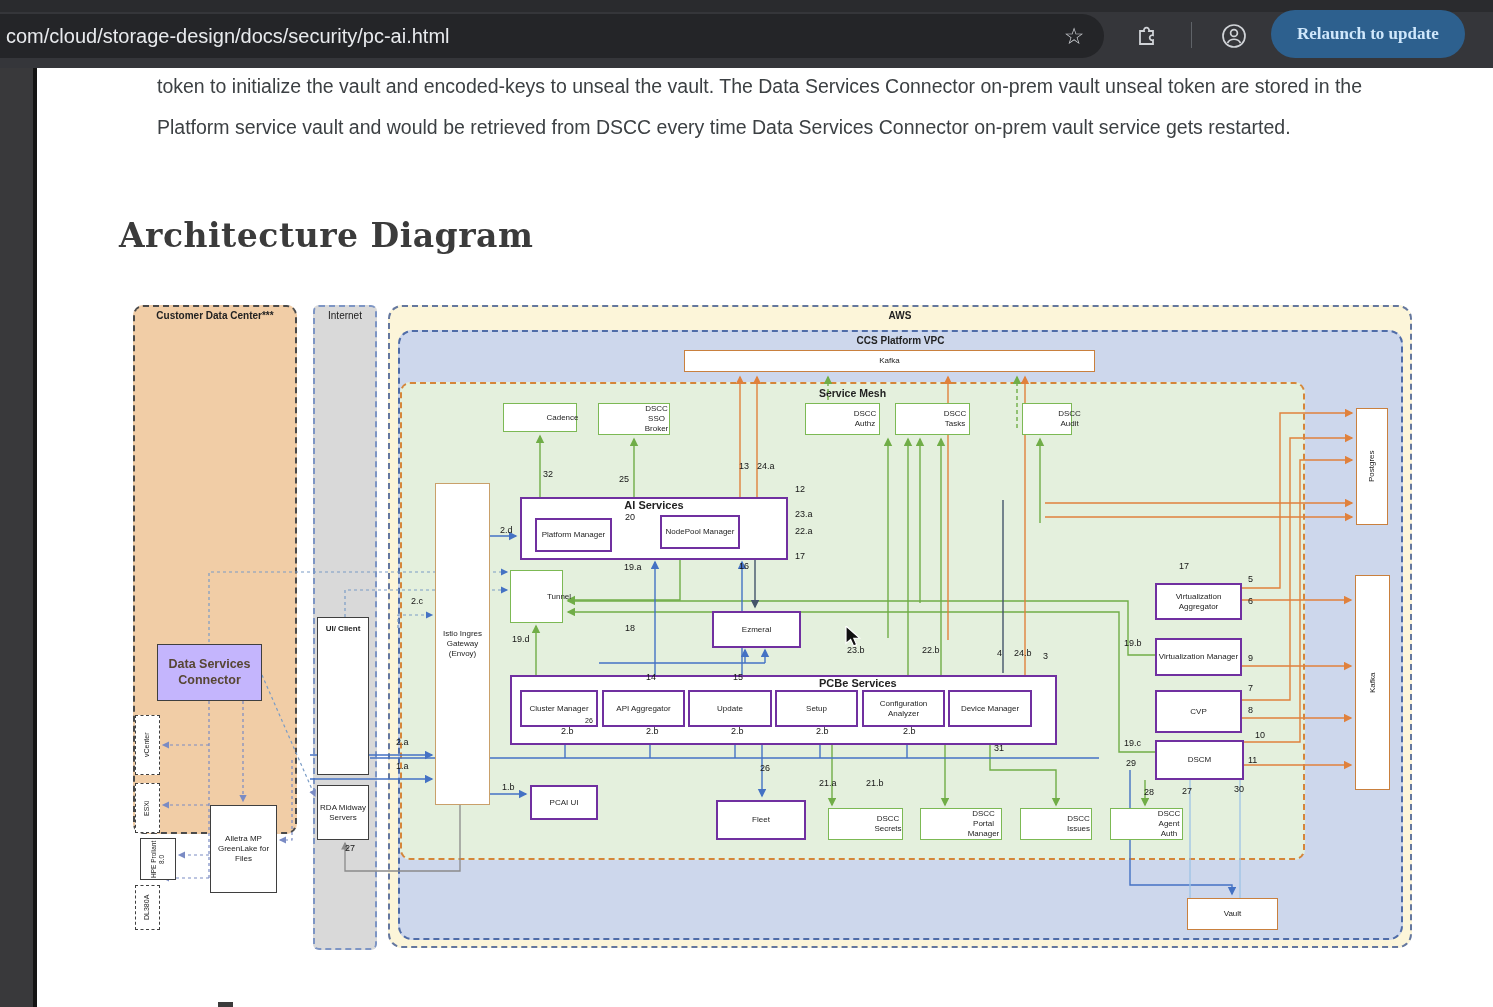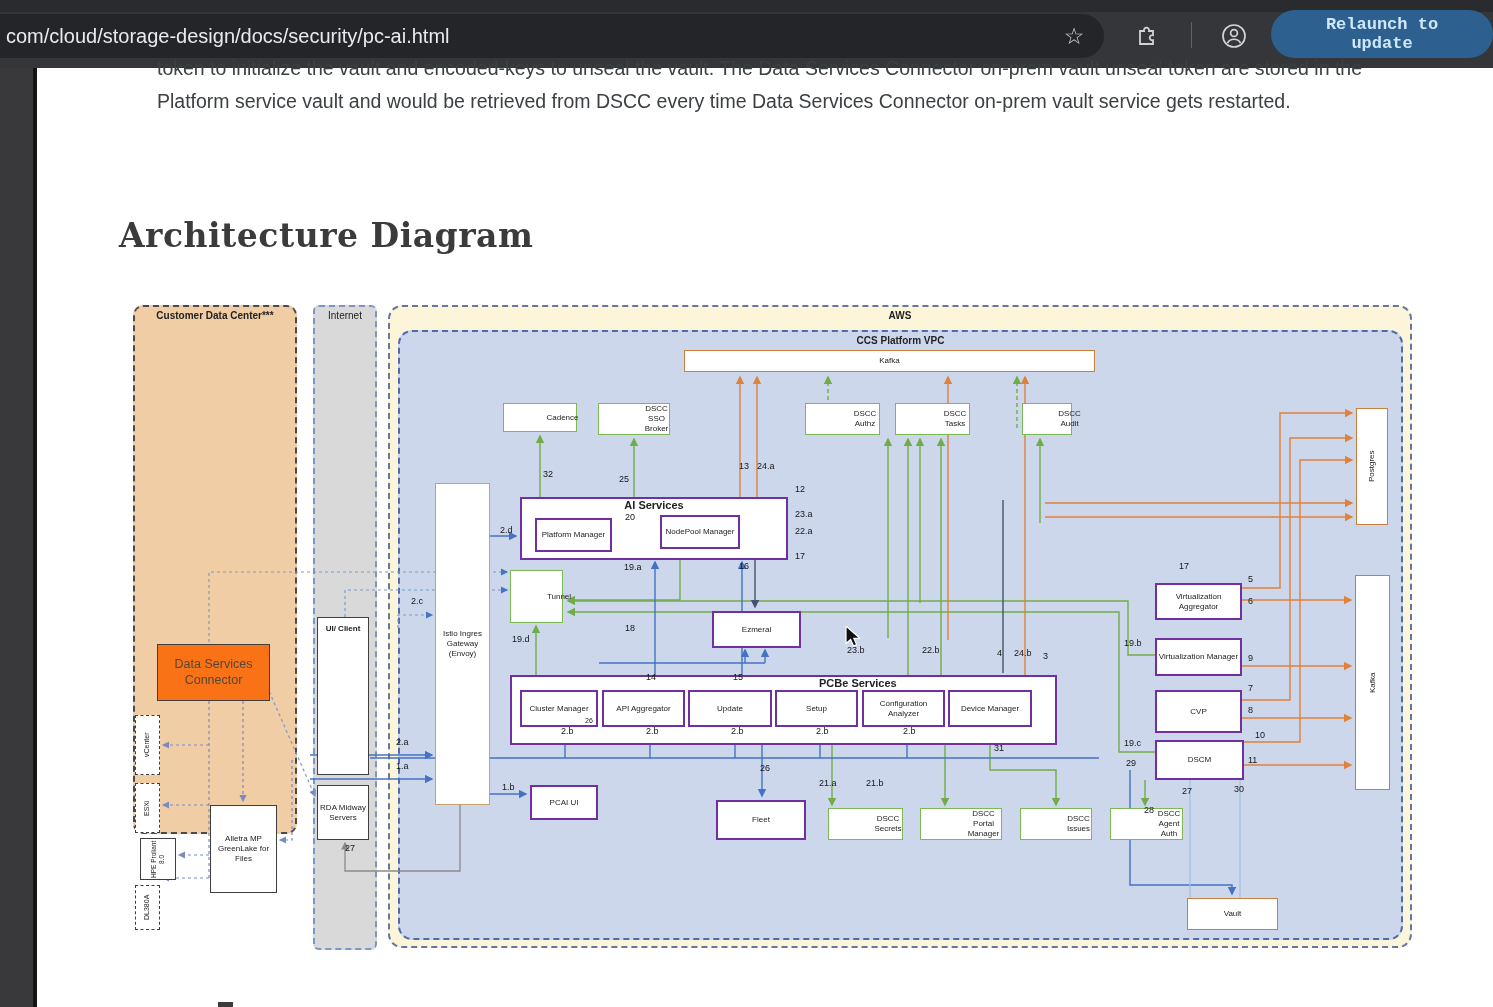--- a/index.html
+++ b/index.html
@@ -12,27 +12,27 @@
   .urlpill { position:absolute; left:0; top:14px; width:1104px; height:44px; background:#242528;
     border-radius:0 22px 22px 0; display:flex; align-items:center; }
   .urltext { color:#e8eaed; font-size:20px; padding-left:6px; white-space:nowrap; overflow:hidden; }
   .star { position:absolute; left:1052px; top:14px; width:44px; height:44px; display:flex;
     align-items:center; justify-content:center; color:#d0d3d7; font-size:23px; }
   .toolbar-ic { position:absolute; top:18px; width:36px; height:36px; display:flex;
     align-items:center; justify-content:center; }
   .divider { position:absolute; left:1191px; top:22px; width:1px; height:26px; background:#5f6368; }
   .relaunch { position:absolute; left:1271px; top:10px; height:48px; padding:0 26px;
     background:#2d608e; border:none; border-radius:24px; color:#cfe7fb; font-size:17px;
-    font-weight:bold; font-family:Liberation Mono, monospace; display:flex; align-items:center; }
+    font-weight:bold; font-family:Liberation Serif, serif; display:flex; align-items:center; }
 
   
   .leftstrip { position:absolute; left:0; top:68px; width:33px; height:939px; background:#39393b; }
   .leftedge  { position:absolute; left:33px; top:68px; width:4px; height:939px; background:#141414; }
-  .para { position:absolute; left:157px; top:52px; width:1272px; font-size:19.5px;
-    line-height:33px; color:#3c4043; }
+  .para { position:absolute; left:157px; top:66px; width:1272px; font-size:19.5px;
+    line-height:41px; color:#3c4043; }
   .h1 { position:absolute; left:119px; top:216px; font-family:"DejaVu Serif","Liberation Serif",serif;
     font-weight:bold; font-size:33px; color:#3b3b3b; letter-spacing:.5px; }
   .next-partial { position:absolute; left:218px; top:1002px; width:15px; height:5px; background:#3b3b3b; }
 
   
   #diagram { position:absolute; left:119px; top:293px; width:1295px; height:665px; }
   .cont { position:absolute; border-radius:10px; }
   .clabel { position:absolute; top:3px; left:0; right:0; text-align:center;
     font-size:10px; font-weight:bold; color:#222; }
   .node { position:absolute; display:flex; align-items:center; justify-content:center;
@@ -89,20 +89,23 @@
   <div class="cont" style="left:194px;top:12px;width:64px;height:645px;background:#d9d9d9;border:2px dashed #7d95c4;border-radius:6px">
     <span class="clabel" style="font-weight:normal">Internet</span>
   </div>
   <div class="cont" style="left:269px;top:12px;width:1024px;height:643px;background:#fcf5d9;border:2px dashed #64779e;border-radius:14px">
     <span class="clabel">AWS</span>
   </div>
   <div class="cont" style="left:279px;top:37px;width:1005px;height:610px;background:#cdd7ec;border:2px dashed #4f6ca8;border-radius:14px">
     <span class="clabel">CCS Platform VPC</span>
   </div>
   <div class="node b-orange" style="left:565px;top:57px;width:411px;height:22px">Kafka</div>
+  <div class="cont" style="left:281px;top:89px;width:905px;height:478px;background:#e4f0dd;border:2.5px dashed #d5863a">
+    <span class="clabel" style="font-size:10.5px">Service Mesh</span>
+  </div>
 
   <svg class="wires" viewBox="0 0 1295 665">
     <defs>
       <marker id="mG" markerWidth="7" markerHeight="7" refX="5" refY="3" orient="auto">
           <path d="M0,0 L6,3 L0,6 z" fill="#70ad47"></path>
         </marker>
       <marker id="mO" markerWidth="7" markerHeight="7" refX="5" refY="3" orient="auto">
           <path d="M0,0 L6,3 L0,6 z" fill="#e0813c"></path>
         </marker>
       <marker id="mB" markerWidth="7" markerHeight="7" refX="5" refY="3" orient="auto">
@@ -236,21 +239,21 @@
   <div class="node b-purple" style="left:1036px;top:345px;width:87px;height:38px">Virtualization Manager</div>
   <div class="node b-purple" style="left:1036px;top:397px;width:87px;height:43px">CVP</div>
   <div class="node b-purple" style="left:1036px;top:447px;width:89px;height:40px">DSCM</div>
   <div class="node b-orange" style="left:1068px;top:605px;width:91px;height:32px">Vault</div>
   <div class="node b-orange vert" style="left:1237px;top:115px;width:32px;height:117px">Postgres</div>
   <div class="node b-orange vert" style="left:1236px;top:282px;width:35px;height:215px">Kafka</div>
 
   <div class="node b-dark" style="left:198px;top:324px;width:52px;height:158px;align-items:flex-start;padding-top:6px;font-weight:bold">UI/ Client</div>
   <div class="node b-dark" style="left:198px;top:492px;width:52px;height:55px">RDA Midway Servers</div>
 
-  <div class="node b-dark" style="left:38px;top:351px;width:113px;height:57px;background:#f97316;font-size:12.5px;font-weight:normal;color:#574634">Data Services Connector</div>
+  <div class="node b-dark" style="left:38px;top:351px;width:105px;height:57px;background:#c4b5fd;font-size:12.5px;font-weight:bold;color:#574634">Data Services Connector</div>
   <div class="node b-dash vert" style="left:16px;top:422px;width:25px;height:60px;font-size:7px">vCenter</div>
   <div class="node b-dash vert" style="left:16px;top:490px;width:25px;height:50px;font-size:7px">ESXi</div>
   <div class="node b-dark vert" style="left:21px;top:545px;width:36px;height:42px;font-size:6.5px">HPE Proliant 8.0</div>
   <div class="node b-dash vert" style="left:16px;top:592px;width:25px;height:45px;font-size:7px">DL380A</div>
   <div class="node b-dark" style="left:91px;top:512px;width:67px;height:88px">Alletra MP GreenLake for Files</div>
 
   <div id="edge-layer">
       <span class="elabel" style="left: 424px; top: 176px;">32</span>
       <span class="elabel" style="left: 500px; top: 181px;">25</span>
       <span class="elabel" style="left: 620px; top: 168px;">13</span>
@@ -278,21 +281,21 @@
       <span class="elabel" style="left: 784px; top: 433px;">2.b</span>
       <span class="elabel" style="left: 728px; top: 352px;">23.b</span>
       <span class="elabel" style="left: 803px; top: 352px;">22.b</span>
       <span class="elabel" style="left: 878px; top: 355px;">4</span>
       <span class="elabel" style="left: 895px; top: 355px;">24.b</span>
       <span class="elabel" style="left: 924px; top: 358px;">3</span>
       <span class="elabel" style="left: 875px; top: 450px;">31</span>
       <span class="elabel" style="left: 641px; top: 470px;">26</span>
       <span class="elabel" style="left: 700px; top: 485px;">21.a</span>
       <span class="elabel" style="left: 747px; top: 485px;">21.b</span>
-      <span class="elabel" style="left: 1025px; top: 512px; text-align: right;">28</span>
+      <span class="elabel" style="left: 1025px; top: 494px; text-align: right;">28</span>
       <span class="elabel" style="left: 1063px; top: 493px;">27</span>
       <span class="elabel" style="left: 1115px; top: 491px;">30</span>
       <span class="elabel" style="left: 1007px; top: 465px;">29</span>
       <span class="elabel" style="left: 1005px; top: 345px;">19.b</span>
       <span class="elabel" style="left: 1005px; top: 445px;">19.c</span>
       <span class="elabel" style="left: 1129px; top: 281px;">5</span>
       <span class="elabel" style="left: 1129px; top: 303px;">6</span>
       <span class="elabel" style="left: 1129px; top: 360px;">9</span>
       <span class="elabel" style="left: 1129px; top: 390px;">7</span>
       <span class="elabel" style="left: 1129px; top: 412px;">8</span>

